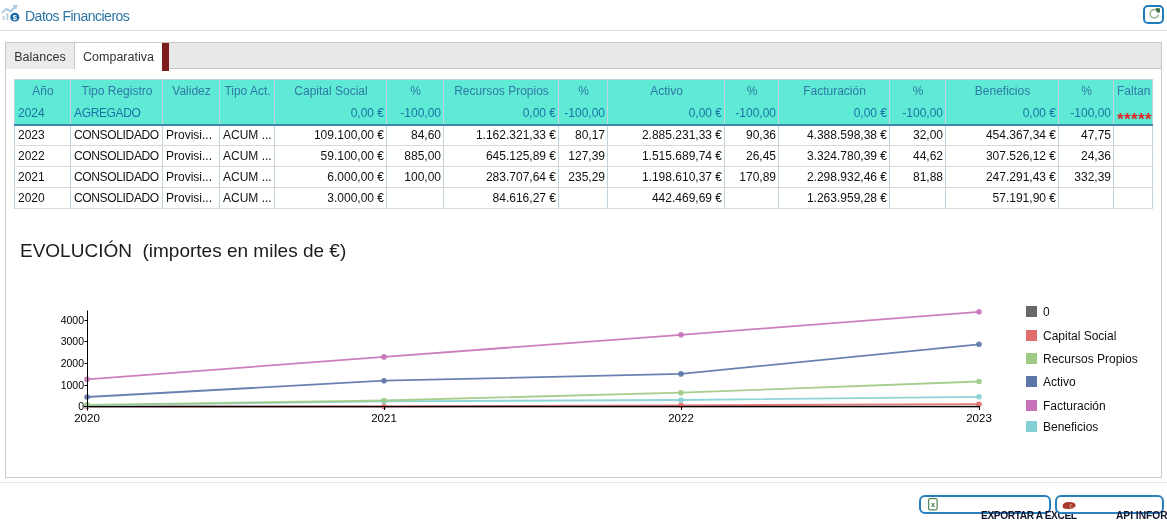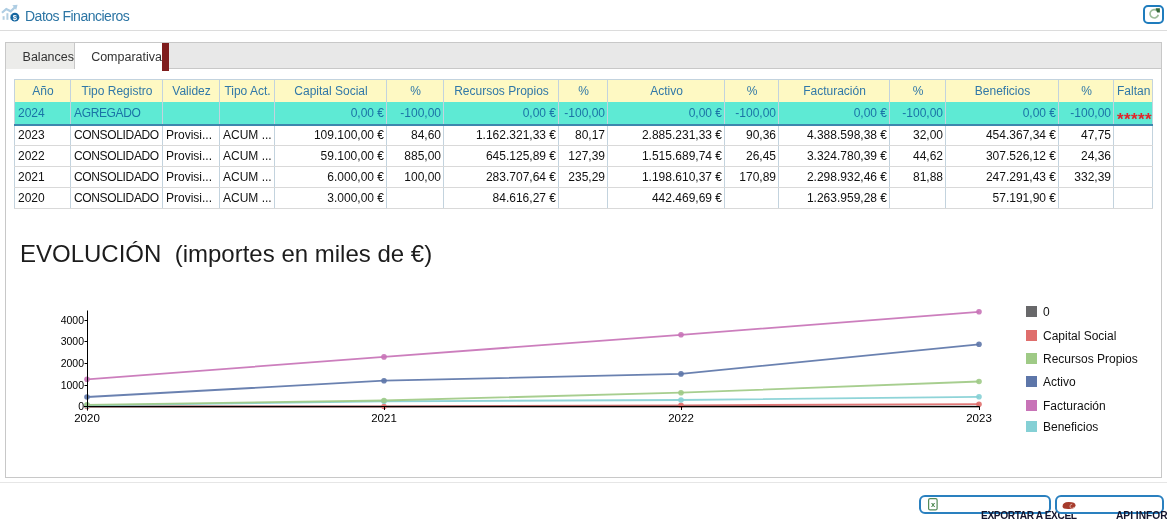--- a/index.html
+++ b/index.html
@@ -7,36 +7,36 @@
 .abs { position:absolute; }
 
 
 #title { left:25px; top:8px; font-size:14px; letter-spacing:-0.5px; color:#2c75a4; }
 #hdr-divider { left:0; top:30px; width:1167px; height:0; border-top:1px solid #dcdcdc; }
 #refresh-btn { left:1143px; top:5px; width:21px; height:19px; border:2px solid #1f7cbd; border-radius:5px; background:#fff; }
 
 
 #panel { left:5px; top:42px; width:1157px; height:436px; border:1px solid #c8c8c8; background:#fff; }
 #tabstrip { left:0; top:0; width:1155px; height:26px; background:#e8e8e8; border-bottom:1px solid #c8c8c8; }
-.tab { position:absolute; top:0; height:26px; font-size:12.5px; color:#333; text-align:right; line-height:28px; }
+.tab { position:absolute; top:0; height:26px; font-size:12.5px; color:#333; text-align:center; line-height:28px; }
 #tab1 { left:0; width:69px; background:#ececea; border-right:1px solid #c8c8c8; }
 #tab2 { left:69px; width:94px; background:#fff; height:28px; border-right:7px solid #7f1d1d; z-index:2; }
 
 
 #dtable { left:8px; top:36px; border-collapse:collapse; table-layout:fixed; width:1138px; font-size:12px; }
 #dtable td { overflow:hidden; white-space:nowrap; padding:0 2px 0 3px; border-left:1px solid #c3d3de; border-right:1px solid #c3d3de; }
-#dtable tr.hdr td { height:22px; background:#fef9c3; color:#3178a8; text-align:center; border-top:1px solid #c3d3de; font-size:12px; }
+#dtable tr.hdr td { height:22px; background:#5eead4; color:#3178a8; text-align:center; border-top:1px solid #c3d3de; font-size:12px; }
 #dtable tr.sel td { height:23px; background:#5eead4; color:#1a73a6; border-bottom:2px solid #3d87ae; }
 #dtable tr.d td { height:21px; color:#111; border-bottom:1px solid #d9d9d9; }
 #dtable td.r { text-align:right; }
 #dtable tr.sel td.faltan { color:#e2252b; font-weight:bold; letter-spacing:0.4px; font-size:17px; text-align:center; }
 #dtable tr.sel td.faltan span { position:relative; top:7px; }
 
 
-#evo { left:20px; top:239.5px; font-size:24px; color:#1c1c1c; }
+#evo { left:20px; top:239.5px; font-size:19px; color:#1c1c1c; }
 
 
 .leg { position:absolute; left:1026px; height:12px; font-size:12px; color:#111; }
 .leg .sq { position:absolute; left:0; top:0; width:11px; height:11px; }
 .leg .t { position:absolute; left:17px; top:-1px; white-space:nowrap; }
 
 
 #bot-divider { left:0; top:482px; width:1167px; border-top:1px solid #e6e6e6; }
 .btn { position:absolute; top:495px; height:19px; background:#fff; border:2px solid #2a80bf; border-radius:6px; font-size:10.2px; font-weight:bold; letter-spacing:-0.2px; color:#14142c; }
 #btn-excel { left:919px; width:132px; }

